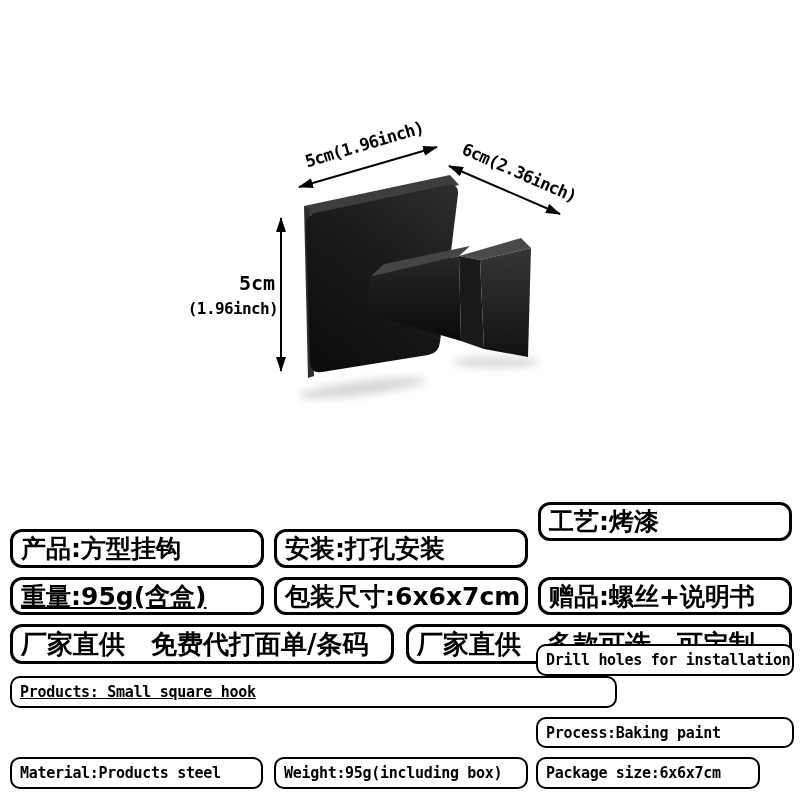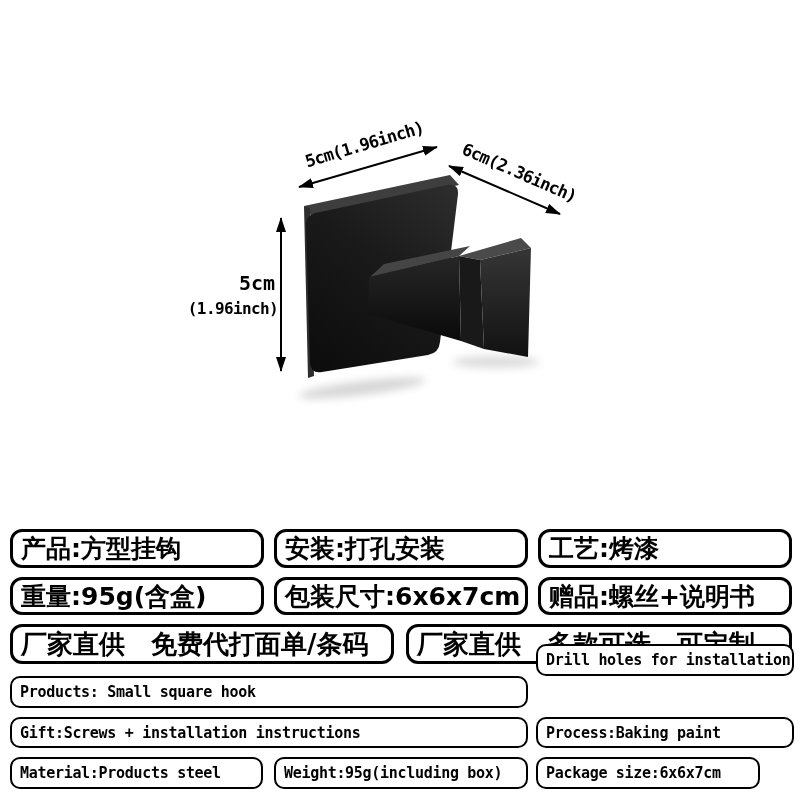--- a/index.html
+++ b/index.html
@@ -63,32 +63,31 @@
     <line x1="281" y1="218" x2="281" y2="371" stroke="#000" stroke-width="2" marker-start="url(#ah)" marker-end="url(#ah)"></line>
 
     <text class="dim-text" font-size="17" letter-spacing="-0.8" text-anchor="middle" transform="translate(366,150) rotate(-16.5)">5cm(1.96inch)</text>
     <text class="dim-text" font-size="17" letter-spacing="-0.8" text-anchor="middle" transform="translate(517,178) rotate(23.5)">6cm(2.36inch)</text>
     <text class="dim-text" font-size="20" text-anchor="middle" x="257" y="290">5cm</text>
     <text class="dim-text" font-size="16" letter-spacing="-0.6" text-anchor="middle" x="233" y="314">(1.96inch)</text>
   </svg>
 
   <div class="box cn" style="left:10px;top:529px;width:254px;height:39px;">产品:方型挂钩</div>
   <div class="box cn" style="left:274px;top:529px;width:254px;height:39px;">安装:打孔安装</div>
-  <div class="box cn" style="left:538px;top:529px;width:254px;height:39px;">工艺:烤漆</div>
+  <div class="box cn" style="left:538px;top:502px;width:254px;height:39px;">工艺:烤漆</div>
 
-  <div class="box cn" style="left:10px;top:577px;width:254px;height:38px;">重量:95g(含盒)</div>
+  <div class="box cn" style="left:10px;top:577px;width:254px;height:38px;text-decoration:underline;">重量:95g(含盒)</div>
   <div class="box cn" style="left:274px;top:577px;width:254px;height:38px;">包装尺寸:6x6x7cm</div>
   <div class="box cn" style="left:538px;top:577px;width:254px;height:38px;">赠品:螺丝+说明书</div>
 
   <div class="box cn cn3" style="left:10px;top:624px;width:384px;height:40px;">厂家直供　免费代打面单/条码</div>
   <div class="box cn cn3" style="left:406px;top:624px;width:386px;height:40px;">厂家直供　多款可选　可定制</div>
 
-  <div class="box en" style="left:10px;top:676px;width:518px;height:32px;">Products: Small square hook</div>
+  <div class="box en" style="left:10px;top:676px;width:607px;height:32px;text-decoration:underline;">Products: Small square hook</div>
   <div class="box en" style="left:536px;top:644px;width:258px;height:32px;">Drill holes for installation</div>
 
-  <div class="box en" style="left:10px;top:717px;width:518px;height:31px;">Gift:Screws + installation instructions</div>
   <div class="box en" style="left:536px;top:717px;width:258px;height:31px;">Process:Baking paint</div>
 
   <div class="box en" style="left:10px;top:757px;width:253px;height:32px;">Material:Products steel</div>
   <div class="box en" style="left:274px;top:757px;width:254px;height:32px;">Weight:95g(including box)</div>
   <div class="box en" style="left:536px;top:757px;width:224px;height:32px;">Package size:6x6x7cm</div>
 
 </div>
 
 </body></html>

